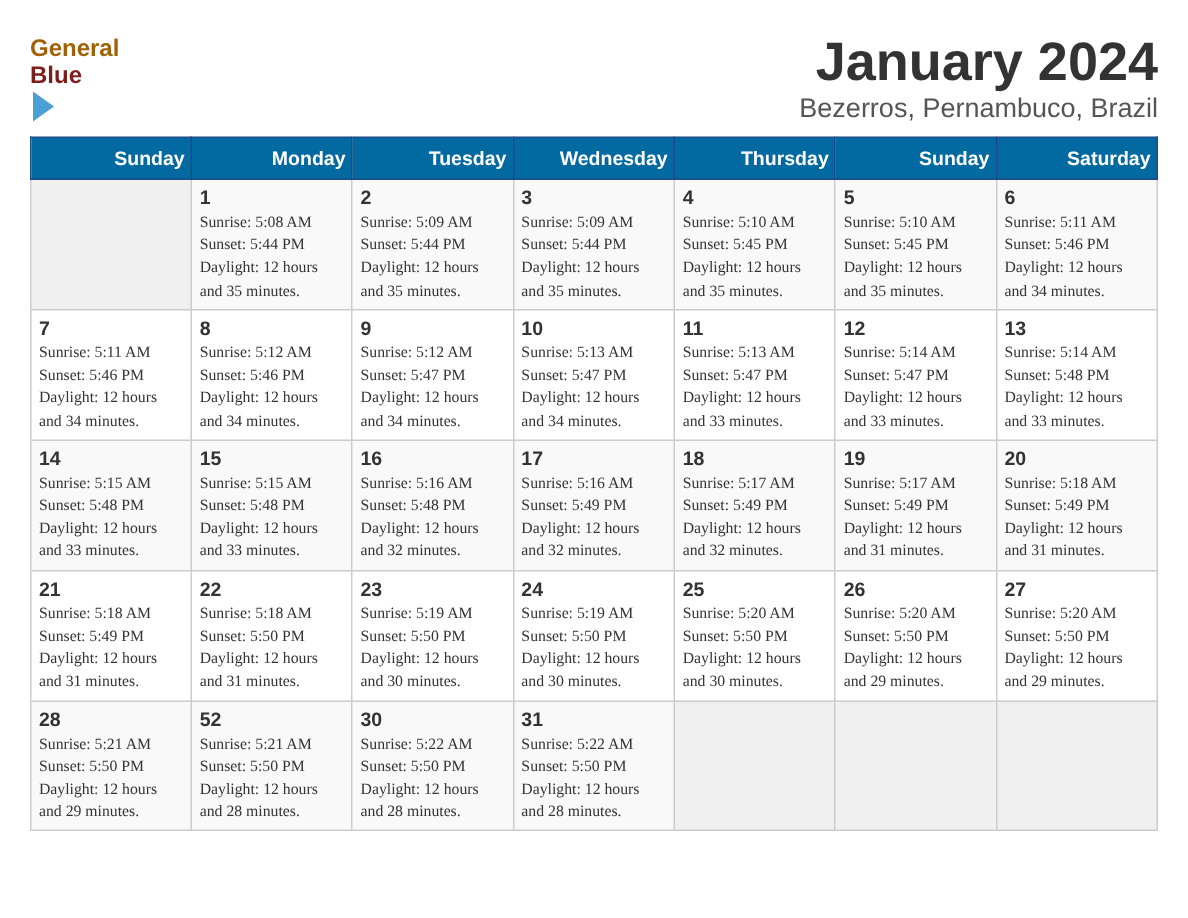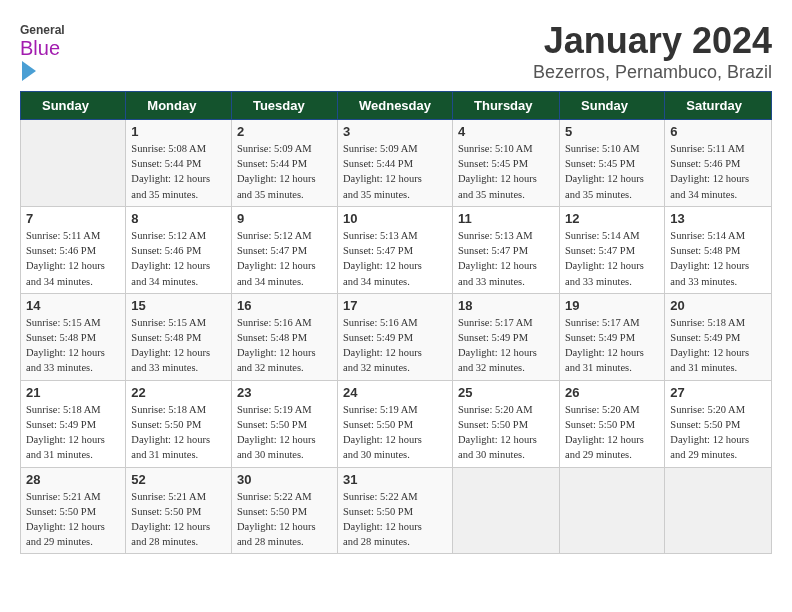--- a/index.html
+++ b/index.html
@@ -31,26 +31,26 @@
       font-size: 18px;
       color: #555;
     }
     .calendar {
       width: 100%;
       border-collapse: collapse;
       margin-top: 8px;
       clear: both;
     }
     .calendar thead tr th {
-      background-color: #14532d;
+      background-color: #0369a1;
       color: #fff;
       font-size: 13px;
       font-weight: bold;
-      padding: 6px 21px;
-      text-align: left;
+      padding: 6px 4px;
+      text-align: right;
       border: 1px solid #1e4a8a;
     }
     .calendar tbody tr td {
       border: 1px solid #ccc;
       vertical-align: top;
       padding: 4px 5px;
       width: 108px;
       min-height: 80px;
       font-size: 11px;
       color: #333;
@@ -77,22 +77,22 @@
     .empty-cell {
       background: #f0f0f0 !important;
     }
   </style>
 </head>
 <body>
 
 <div style="overflow:hidden; margin-bottom:6px;">
   <div class="logo" style="float:left; margin-top:4px;">
     <div style="line-height:1.1;">
-      <div style="font-size:12px; font-weight:bold; color:#404040;">General</div>
-      <div style="font-size:20px; font-weight:normal; color:#a21caf;">Blue</div>
+      <div style="font-size:16px; font-weight:bold; color:#a16207;">General</div>
+      <div style="font-size:16px; font-weight:bold; color:#7f1d1d;">Blue</div>
     </div>
     <div class="logo-arrow"></div>
   </div>
   <div class="title-area">
     <div class="main-title">January 2024</div>
     <div class="subtitle">Bezerros, Pernambuco, Brazil</div>
   </div>
 </div>
 
 <table class="calendar">

